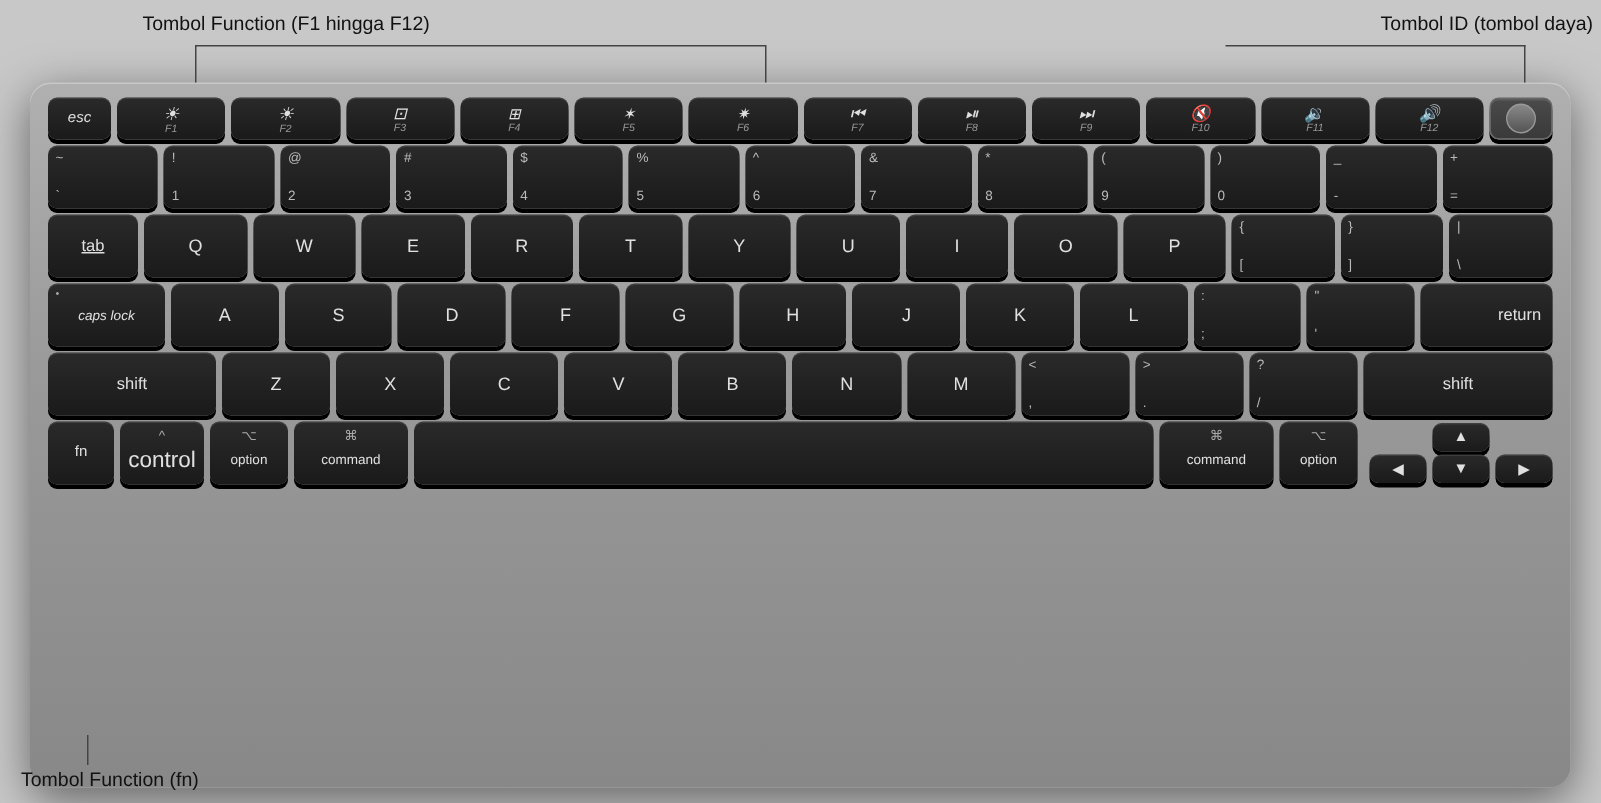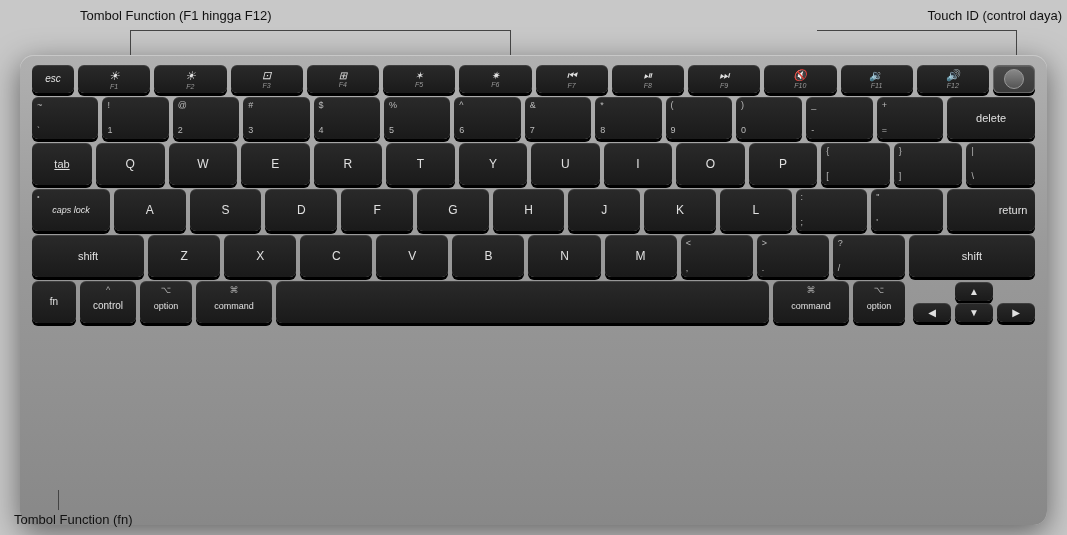--- a/index.html
+++ b/index.html
@@ -142,23 +142,23 @@
     }
 
     
     .bottom-row { align-items: center; }
   </style>
 </head>
 <body>
 
 <div class="annotation-area">
 
-  <div class="annotation-label" style="top:8px; left:80px;">Tombol Function (F1 hingga F12)</div>
-
-  <div class="annotation-label" style="top:8px; right:5px;">Touch ID (control daya)</div>
+  <div class="annotation-label" style="top:8px; left:95px;">Tombol Function (F1 hingga F12)</div>
+
+  <div class="annotation-label" style="top:8px; right:5px;">Tombol ID (tombol daya)</div>
 
   <div class="annotation-label" style="bottom:8px; left:14px;">Tombol Function (fn)</div>
 
   <div style="position:absolute; top:30px; left:130px; width:380px; height:1px; background:#444;"></div>
 
   <div style="position:absolute; top:30px; left:130px; width:1px; height:25px; background:#444;"></div>
 
   <div style="position:absolute; top:30px; left:510px; width:1px; height:25px; background:#444;"></div>
 
   <div style="position:absolute; top:30px; right:50px; width:1px; height:25px; background:#444;"></div>
@@ -286,23 +286,20 @@
         <span class="top-label">)</span>
         <span class="bottom-label">0</span>
       </div>
       <div class="key num-key">
         <span class="top-label">_</span>
         <span class="bottom-label">-</span>
       </div>
       <div class="key num-key">
         <span class="top-label">+</span>
         <span class="bottom-label">=</span>
-      </div>
-      <div class="key key-backspace">
-        <span class="main-label" style="font-size:11px;">delete</span>
       </div>
     </div>
 
     <div class="key-row">
       <div class="key key-tab">
         <span class="main-label" style="font-size:11px;text-decoration:underline;">tab</span>
       </div>
       <div class="key num-key">
           <span class="main-label">Q</span>
         </div>
@@ -435,21 +432,21 @@
     </div>
 
     <div class="key-row bottom-row">
 
       <div class="key" style="width:44px;">
         <span class="main-label" style="font-size:10px;">fn</span>
       </div>
 
       <div class="key" style="width:56px;">
         <span style="font-size:9px;color:#aaa;position:absolute;top:4px;left:50%;transform:translateX(-50%);">^</span>
-        <span class="main-label" style="font-size:10px; margin-top:8px;">control</span>
+        <span class="main-label" style="font-size:15px; margin-top:8px;">control</span>
       </div>
 
       <div class="key" style="width:52px;">
         <span style="font-size:9px;color:#aaa;position:absolute;top:4px;left:50%;transform:translateX(-50%);">⌥</span>
         <span class="main-label" style="font-size:9px; margin-top:8px;">option</span>
       </div>
 
       <div class="key" style="width:76px;">
         <span style="font-size:9px;color:#aaa;position:absolute;top:4px;left:50%;transform:translateX(-50%);">⌘</span>
         <span class="main-label" style="font-size:9px; margin-top:8px;">command</span>

